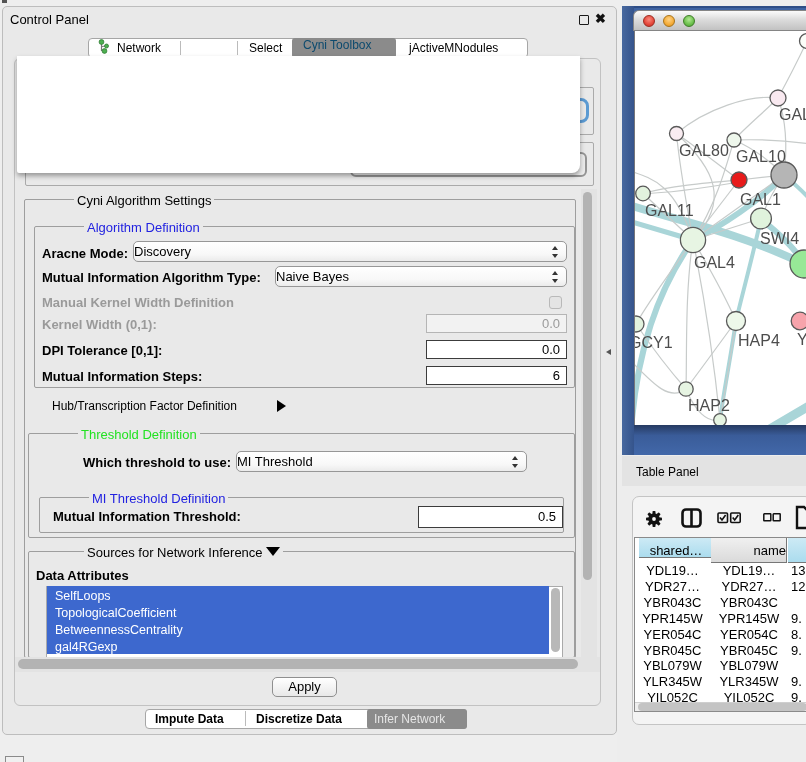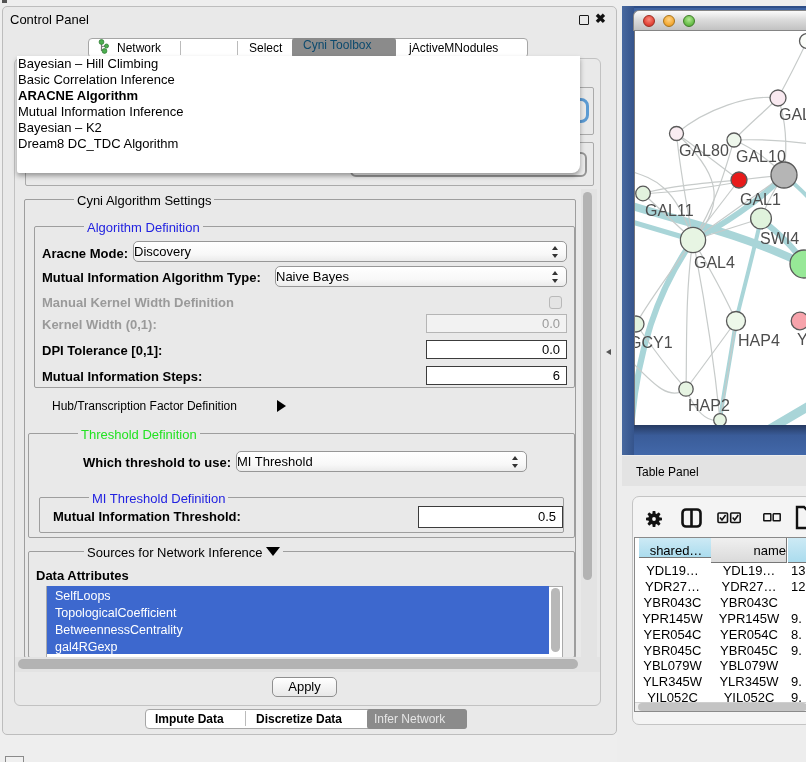--- a/index.html
+++ b/index.html
@@ -252,21 +252,13 @@
   <div style="position:absolute; left:76px; top:0; width:76px; height:25px; background:linear-gradient(#f0f0f0,#dadada); border-right:1px solid #777; border-bottom:1px solid #777; text-align:right; line-height:25px;">name</div>
   <div style="position:absolute; left:153px; top:0; width:60px; height:25px; background:linear-gradient(#cdeaf5,#abdcee); border-bottom:1px solid #777; line-height:25px; padding-left:44px;">A</div>
   <div style="position:absolute; left:0; top:25px; width:75px; text-align:center; line-height:15.9px;">YDL19…<br>YDR27…<br>YBR043C<br>YPR145W<br>YER054C<br>YBR045C<br>YBL079W<br>YLR345W<br>YIL052C</div>
   <div style="position:absolute; left:76px; top:25px; width:76px; text-align:center; line-height:15.9px;">YDL19…<br>YDR27…<br>YBR043C<br>YPR145W<br>YER054C<br>YBR045C<br>YBL079W<br>YLR345W<br>YIL052C</div>
   <div style="position:absolute; left:156px; top:25px; width:50px; line-height:15.9px;">13<br>12<br>&nbsp;<br>9.<br>8.<br>9.<br>&nbsp;<br>9.<br>9.</div>
   <div style="position:absolute; left:0; top:164px; width:172px; height:11px; background:#efefef; border-top:1px solid #cfcfcf;"></div>
   <div style="position:absolute; left:3px; top:165px; width:169px; height:8px; background:#c4c4c4; border-radius:4px;"></div>
 </div>
 
 <div class="abs" style="left:17px; top:56px; width:563px; height:117px; background:#fff; border-bottom-right-radius:8px; border-bottom-left-radius:2px; box-shadow:0 3px 5px rgba(0,0,0,0.35); z-index:50;">
-  <div style="font-size:13px; color:#000; padding-left:1px; line-height:15.9px;">
-    Bayesian – Hill Climbing<br>
-    Basic Correlation Inference<br>
-    <b>ARACNE Algorithm</b><br>
-    Mutual Information Inference<br>
-    Bayesian – K2<br>
-    Dream8 DC_TDC Algorithm
-  </div>
 </div>
 
 </body></html>

